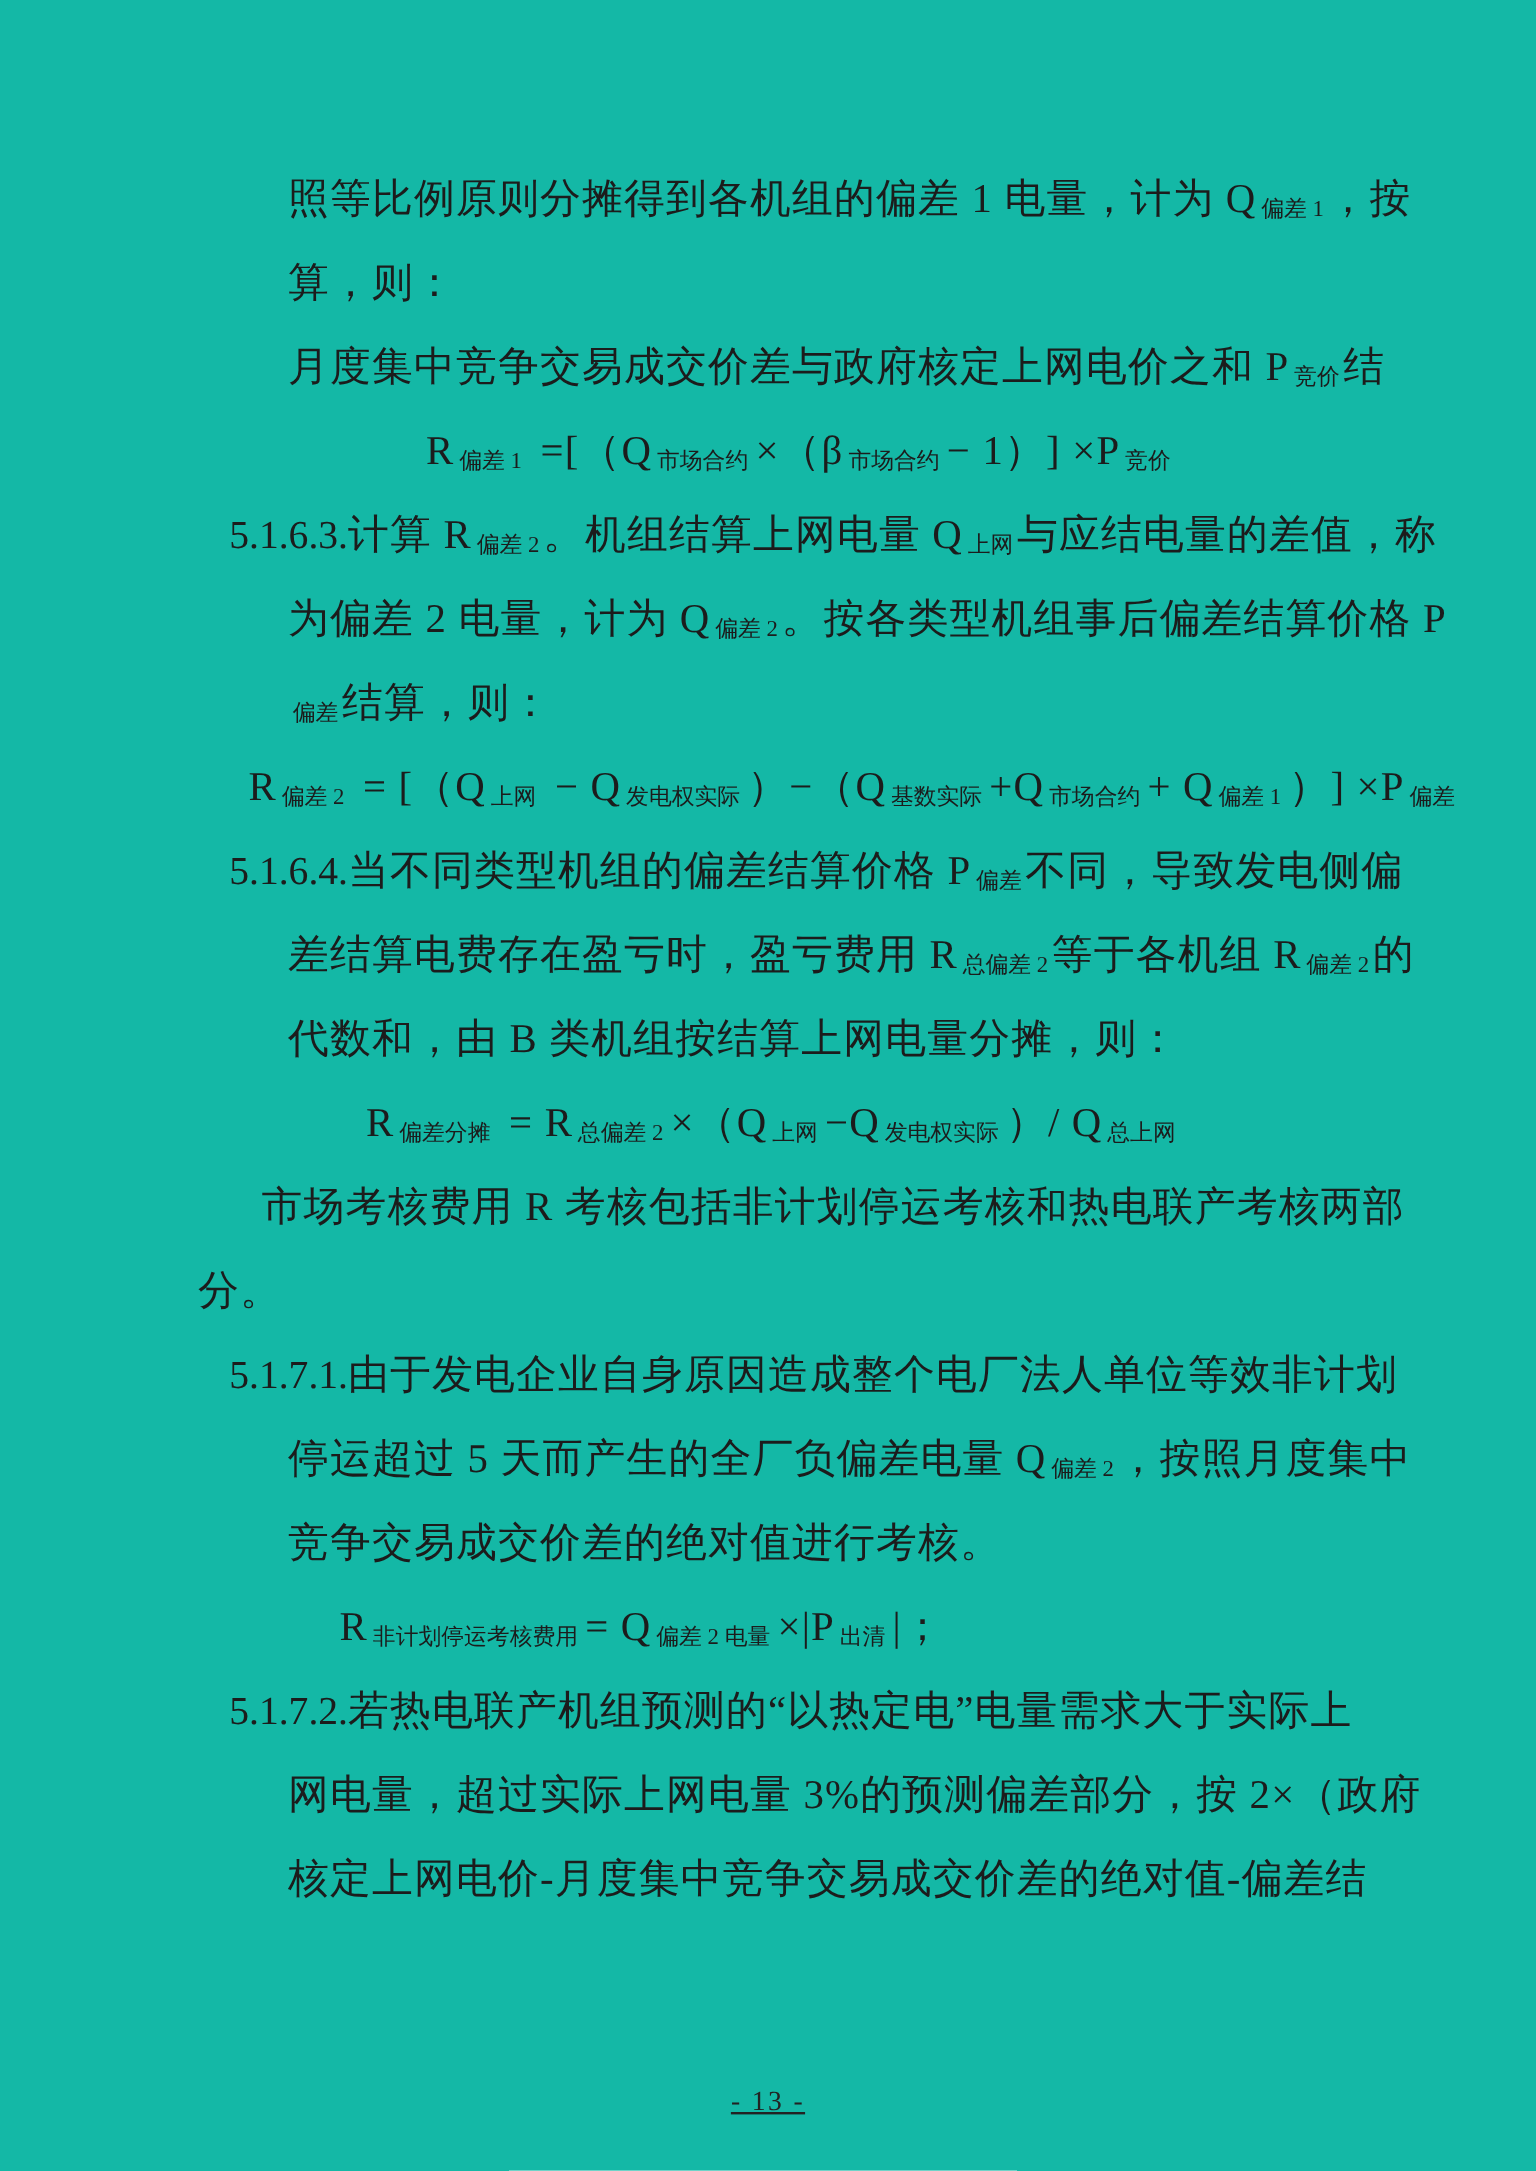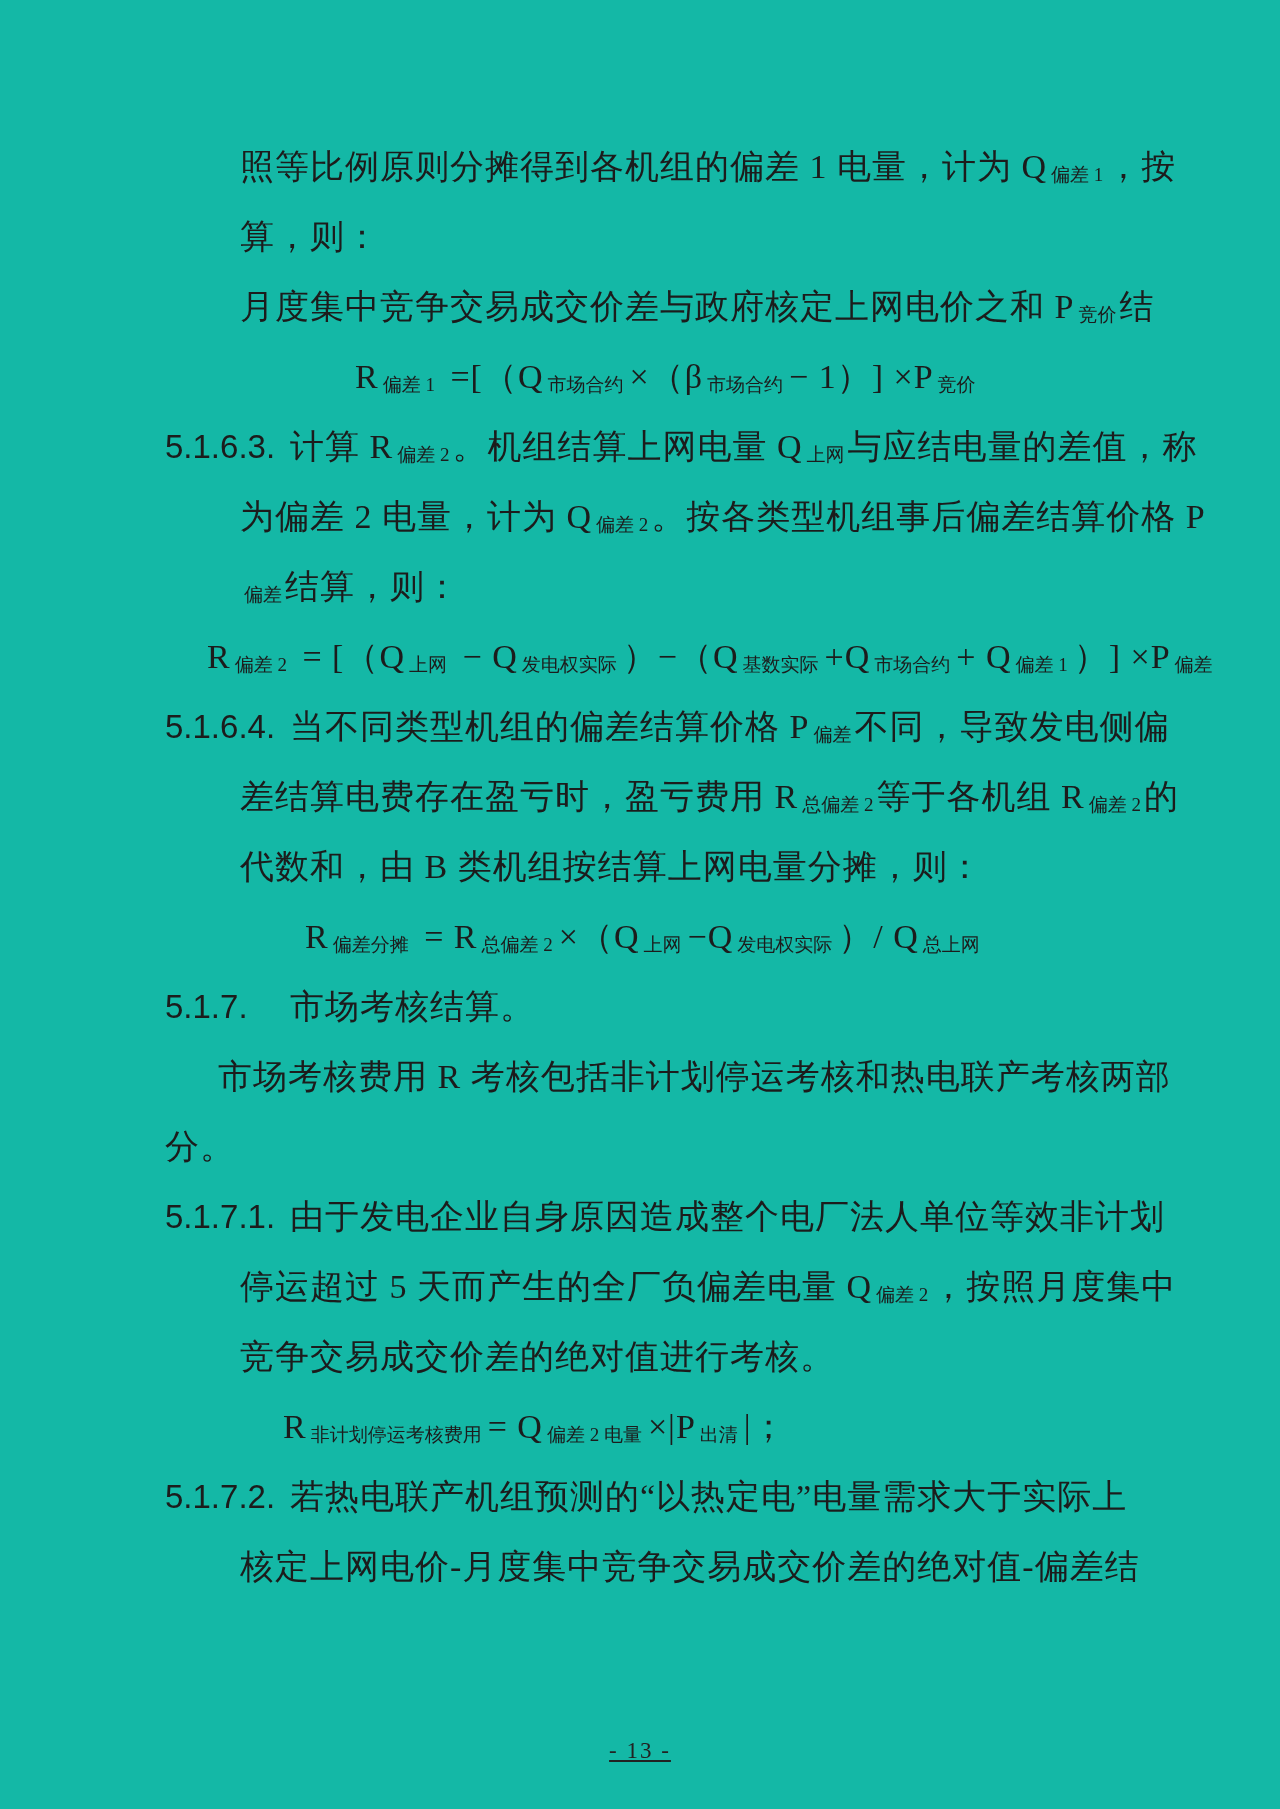--- a/index.html
+++ b/index.html
@@ -35,22 +35,23 @@
   .ind-first  { margin-left: 53px; }
   .ind-f1     { margin-left: 190px; }
   .ind-f2     { margin-left: 42px; }
   .ind-f3     { margin-left: 140px; }
   .ind-f4     { margin-left: 118px; }
 
   .secnum {
     display: inline-block;
     min-width: 125px;
     letter-spacing: 0;
-    font-family: Liberation Sans, sans-serif;
+    font-family: Liberation Serif, serif;
     font-size: 33px;
+    text-align: right;
   }
   .sub {
     font-size: 19px;
     letter-spacing: 0;
     vertical-align: -3px;
     padding: 0 3px 0 4px;
   }
   .formula .sub { padding-right: 6px; }
 
   .footer {
@@ -83,30 +84,30 @@
     <div class="line ind-hang"><span class="sub">偏差</span><span>结算，则：</span></div>
 
     <div class="line formula ind-f2"><span>R</span><span class="sub">偏差 2</span><span> = [（Q</span><span class="sub">上网</span><span> − Q</span><span class="sub">发电权实际</span><span>）−（Q</span><span class="sub">基数实际</span><span>+Q</span><span class="sub">市场合约</span><span>+ Q</span><span class="sub">偏差 1</span><span>）] ×P</span><span class="sub">偏差</span></div>
 
     <div class="line ind-margin"><span class="secnum">5.1.6.4.</span><span>当不同类型机组的偏差结算价格 P</span><span class="sub">偏差</span><span>不同，导致发电侧偏</span></div>
     <div class="line ind-hang"><span>差结算电费存在盈亏时，盈亏费用 R</span><span class="sub">总偏差 2</span><span>等于各机组 R</span><span class="sub">偏差 2</span><span>的</span></div>
     <div class="line ind-hang"><span>代数和，由 B 类机组按结算上网电量分摊，则：</span></div>
 
     <div class="line formula ind-f3"><span>R</span><span class="sub">偏差分摊</span><span> = R</span><span class="sub">总偏差 2</span><span>×（Q</span><span class="sub">上网</span><span>−Q</span><span class="sub">发电权实际</span><span>）/ Q</span><span class="sub">总上网</span></div>
 
-    <div class="line ind-margin"><span class="secnum">5.1.7.</span><span>市场考核结算。</span></div>
 
     <div class="line ind-first"><span>市场考核费用 R 考核包括非计划停运考核和热电联产考核两部</span></div>
     <div class="line ind-margin"><span>分。</span></div>
 
     <div class="line ind-margin"><span class="secnum">5.1.7.1.</span><span>由于发电企业自身原因造成整个电厂法人单位等效非计划</span></div>
     <div class="line ind-hang"><span>停运超过 5 天而产生的全厂负偏差电量 Q</span><span class="sub">偏差 2</span><span>，按照月度集中</span></div>
     <div class="line ind-hang"><span>竞争交易成交价差的绝对值进行考核。</span></div>
 
     <div class="line formula ind-f4"><span>R</span><span class="sub">非计划停运考核费用</span><span>= Q</span><span class="sub">偏差 2 电量</span><span>×|P</span><span class="sub">出清</span><span>|；</span></div>
 
     <div class="line ind-margin"><span class="secnum">5.1.7.2.</span><span>若热电联产机组预测的“以热定电”电量需求大于实际上</span></div>
+    <div class="line ind-hang"><span>网电量，超过实际上网电量 3%的预测偏差部分，按 2×（政府</span></div>
     <div class="line ind-hang"><span>核定上网电价-月度集中竞争交易成交价差的绝对值-偏差结</span></div>
 
   </div>
 
   <div class="footer">- 13 -</div>
 </div>
 
 </body></html>

